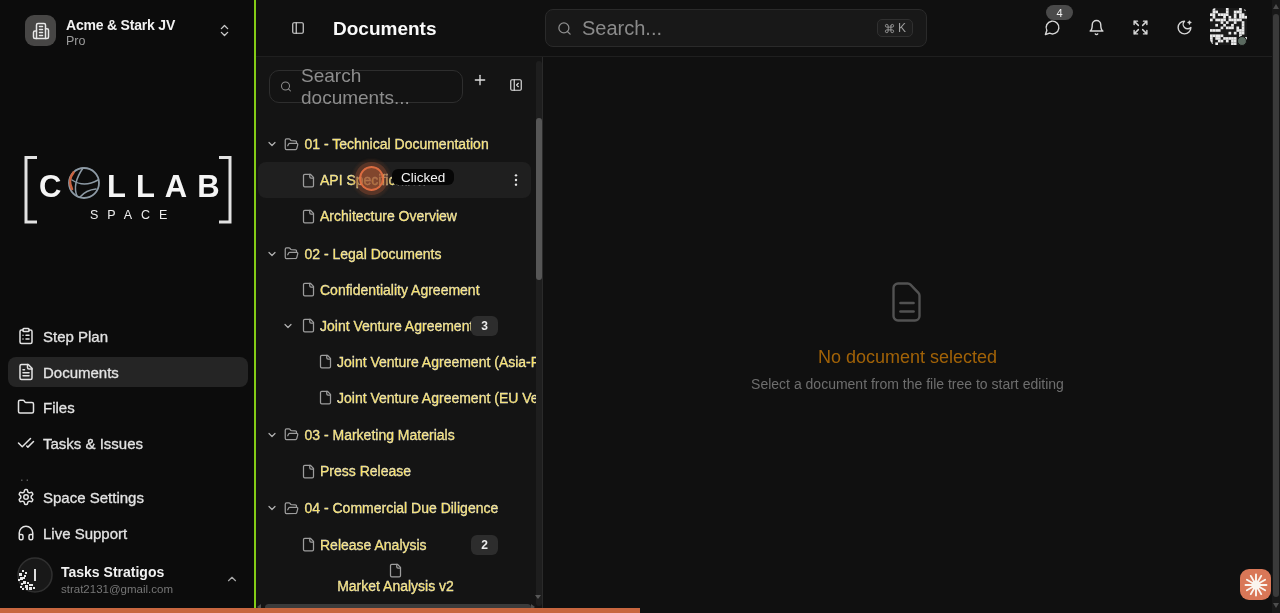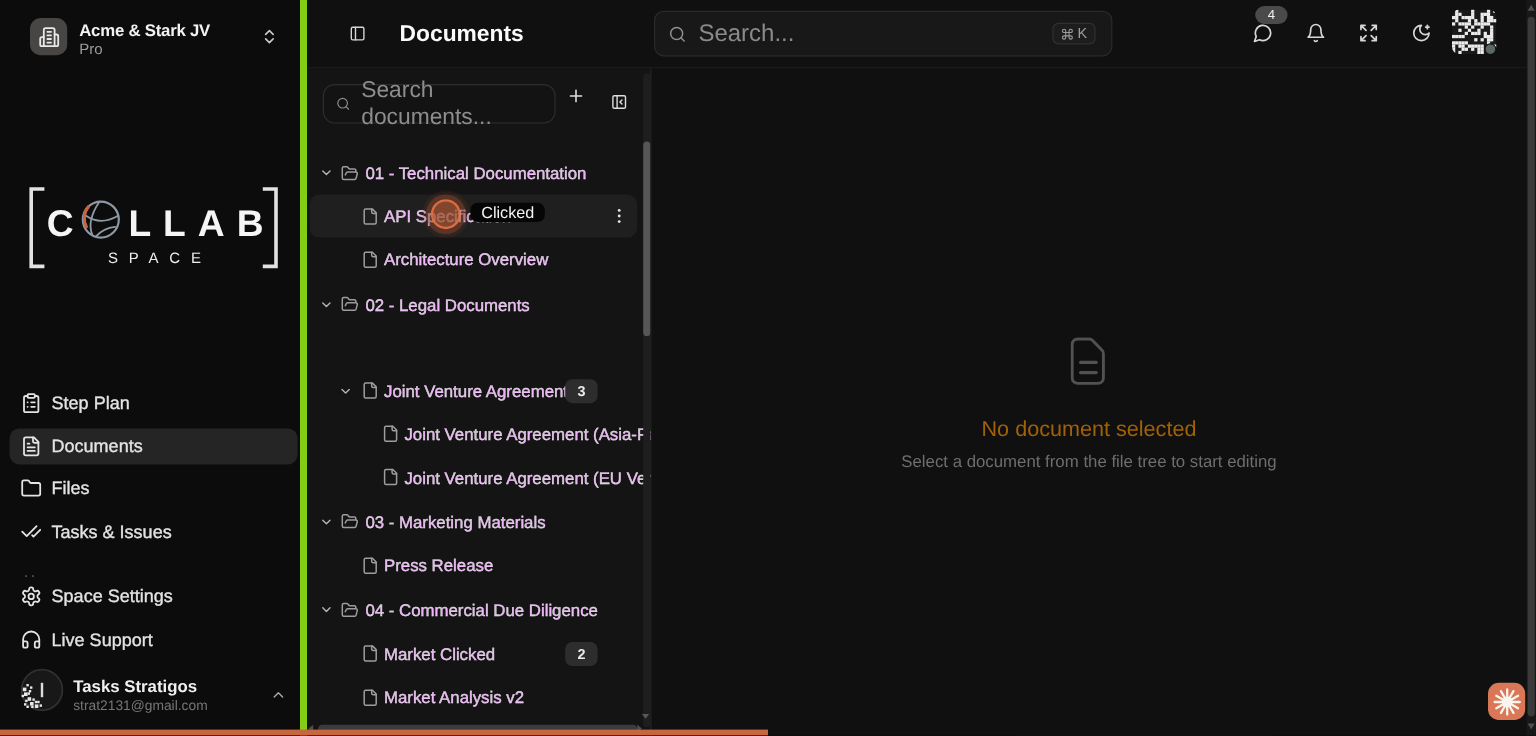--- a/index.html
+++ b/index.html
@@ -1,21 +1,21 @@
 <!DOCTYPE html>
 <html><head>
 <meta charset="utf-8">
 <style>
   * { margin:0; padding:0; box-sizing:border-box; }
   html,body { width:1280px; height:613px; overflow:hidden; background:#101010;
     font-family:"Liberation Sans", sans-serif; }
   .abs { position:absolute; }
   #stage { position:relative; width:1280px; height:613px; overflow:hidden; }
   
-  #sidebar { left:0; top:0; width:256px; height:613px; background:#0c0c0c; border-right:6px solid #84cc16; }
+  #sidebar { left:0; top:0; width:256px; height:613px; background:#0c0c0c; border-right:2px solid #84cc16; }
   .ws-icon { left:25px; top:15px; width:31px; height:31px; border-radius:9px; background:#474645;
     display:flex; align-items:center; justify-content:center; color:#e8e8e8; }
   .ws-name { left:66px; top:17px; font-size:14px; font-weight:bold; color:#f2f2f2; letter-spacing:-0.2px; }
   .ws-pro  { left:66px; top:34px; font-size:12.5px; color:#9b9b9b; }
   .ws-chev { left:217px; top:23px; color:#c9c9c9; }
   
   #logo { left:22px; top:155px; width:212px; height:70px; }
   
   .nav-row { left:8px; width:240px; height:30px; border-radius:8px; display:flex; align-items:center;
     color:#e3e3e3; font-size:15px; -webkit-text-stroke:0.3px #e3e3e3; }
@@ -37,21 +37,21 @@
   .tp-ic { color:#d6d6d6; }
   #badge4 { left:790px; top:5px; width:27px; height:15px; background:#4a4a4a; border-radius:8px;
     color:#f0f0f0; font-size:11px; display:flex; align-items:center; justify-content:center; }
   #avatar { left:954px; top:8px; width:37px; height:37px; border-radius:6px; overflow:hidden; }
   #status-dot { left:981px; top:36px; width:10px; height:10px; border-radius:50%; background:#5b6a60; border:1px solid #121212; }
   
   #panel { left:256px; top:57px; width:287px; height:556px; background:#141414; border-right:1px solid #2a2a2a; overflow:hidden; }
   #p-search { left:13px; top:13px; width:194px; height:33px; border:1px solid #2e2e2e; background:#131313;
     border-radius:10px; display:flex; align-items:center; color:#8d8d8d; }
   #p-search .ph { margin-left:9px; font-size:19px; }
-  .trow { left:0; width:279px; height:36px; display:flex; align-items:center; color:#f0abfc; font-size:14px;
+  .trow { left:0; width:279px; height:36px; display:flex; align-items:center; color:#fde047; font-size:14px;
     white-space:nowrap; -webkit-text-stroke:0.3px #ededed; }
   .trow svg { flex:none; }
   .trow span { flex:none; }
   .t-sel { left:2px; width:273px; background:#1f1f1f; border-radius:8px; }
   .chev { color:#b3b3b3; }
   .fold { color:#9d9d9d; }
   .fic  { color:#9d9d9d; }
   .badge { position:absolute; width:27px; height:20px; background:#2d2d2d; border-radius:6px; color:#ebebeb;
     font-size:12px; font-weight:bold; display:flex; align-items:center; justify-content:center; }
   #tooltip { left:136px; top:112px; height:16px; padding:0 9px; background:#060606; border-radius:6px;
@@ -409,20 +409,29 @@
           <svg class="chev" width="12" height="12" viewBox="0 0 24 24" fill="none" stroke="currentColor" stroke-width="2.4" stroke-linecap="round" stroke-linejoin="round">
             <path d="m6 9 6 6 6-6"></path>
           </svg>
           <span style="width:5.5px"></span>
           <svg class="fold" width="15" height="15" viewBox="0 0 24 24" fill="none" stroke="currentColor" stroke-width="2" stroke-linecap="round" stroke-linejoin="round">
             <path d="m6 14 1.45-2.9A2 2 0 0 1 9.24 10H20a2 2 0 0 1 1.94 2.5l-1.55 6a2 2 0 0 1-1.94 1.5H4a2 2 0 0 1-2-2V5a2 2 0 0 1 2-2h3.93a2 2 0 0 1 1.66.9l.82 1.2a2 2 0 0 0 1.66.9H18a2 2 0 0 1 2 2v2"></path>
           </svg>
           <span style="width:6px"></span>
           <span>02 - Legal Documents</span>
         </div>
+        <div class="trow abs" style="top:214.5px;">
+          <span style="width:44.5px"></span>
+          <svg class="fic" width="15" height="15" viewBox="0 0 24 24" fill="none" stroke="currentColor" stroke-width="2" stroke-linecap="round" stroke-linejoin="round">
+            <path d="M15 2H6a2 2 0 0 0-2 2v16a2 2 0 0 0 2 2h12a2 2 0 0 0 2-2V7Z"></path>
+            <path d="M14 2v4a2 2 0 0 0 2 2h4"></path>
+          </svg>
+          <span style="width:4.5px"></span>
+          <span>Confidentiality Agreement</span>
+        </div>
         <div class="trow abs" style="top:250.5px;">
           <span style="width:26px"></span>
           <svg class="chev" width="12" height="12" viewBox="0 0 24 24" fill="none" stroke="currentColor" stroke-width="2.4" stroke-linecap="round" stroke-linejoin="round">
             <path d="m6 9 6 6 6-6"></path>
           </svg>
           <span style="width:6.5px"></span>
           <svg class="fic" width="15" height="15" viewBox="0 0 24 24" fill="none" stroke="currentColor" stroke-width="2" stroke-linecap="round" stroke-linejoin="round">
             <path d="M15 2H6a2 2 0 0 0-2 2v16a2 2 0 0 0 2 2h12a2 2 0 0 0 2-2V7Z"></path>
             <path d="M14 2v4a2 2 0 0 0 2 2h4"></path>
           </svg>
@@ -481,24 +490,24 @@
           <span style="width:6px"></span>
           <span>04 - Commercial Due Diligence</span>
         </div>
         <div class="trow abs" style="top:469.5px;">
           <span style="width:44.5px"></span>
           <svg class="fic" width="15" height="15" viewBox="0 0 24 24" fill="none" stroke="currentColor" stroke-width="2" stroke-linecap="round" stroke-linejoin="round">
             <path d="M15 2H6a2 2 0 0 0-2 2v16a2 2 0 0 0 2 2h12a2 2 0 0 0 2-2V7Z"></path>
             <path d="M14 2v4a2 2 0 0 0 2 2h4"></path>
           </svg>
           <span style="width:4.5px"></span>
-          <span>Market Clicked</span>
+          <span>Release Analysis</span>
         </div>
         <span class="badge" style="left:215px; top:477.5px;">2</span>
-        <div class="trow abs" style="top:506.0px;">
+        <div class="trow abs" style="top:506.0px;flex-direction:column;">
           <span style="width:44.5px"></span>
           <svg class="fic" width="15" height="15" viewBox="0 0 24 24" fill="none" stroke="currentColor" stroke-width="2" stroke-linecap="round" stroke-linejoin="round">
             <path d="M15 2H6a2 2 0 0 0-2 2v16a2 2 0 0 0 2 2h12a2 2 0 0 0 2-2V7Z"></path>
             <path d="M14 2v4a2 2 0 0 0 2 2h4"></path>
           </svg>
           <span style="width:4.5px"></span>
           <span>Market Analysis v2</span>
         </div>
         <div id="clickdot" class="abs"></div>
         <div id="tooltip" class="abs">Clicked</div>

